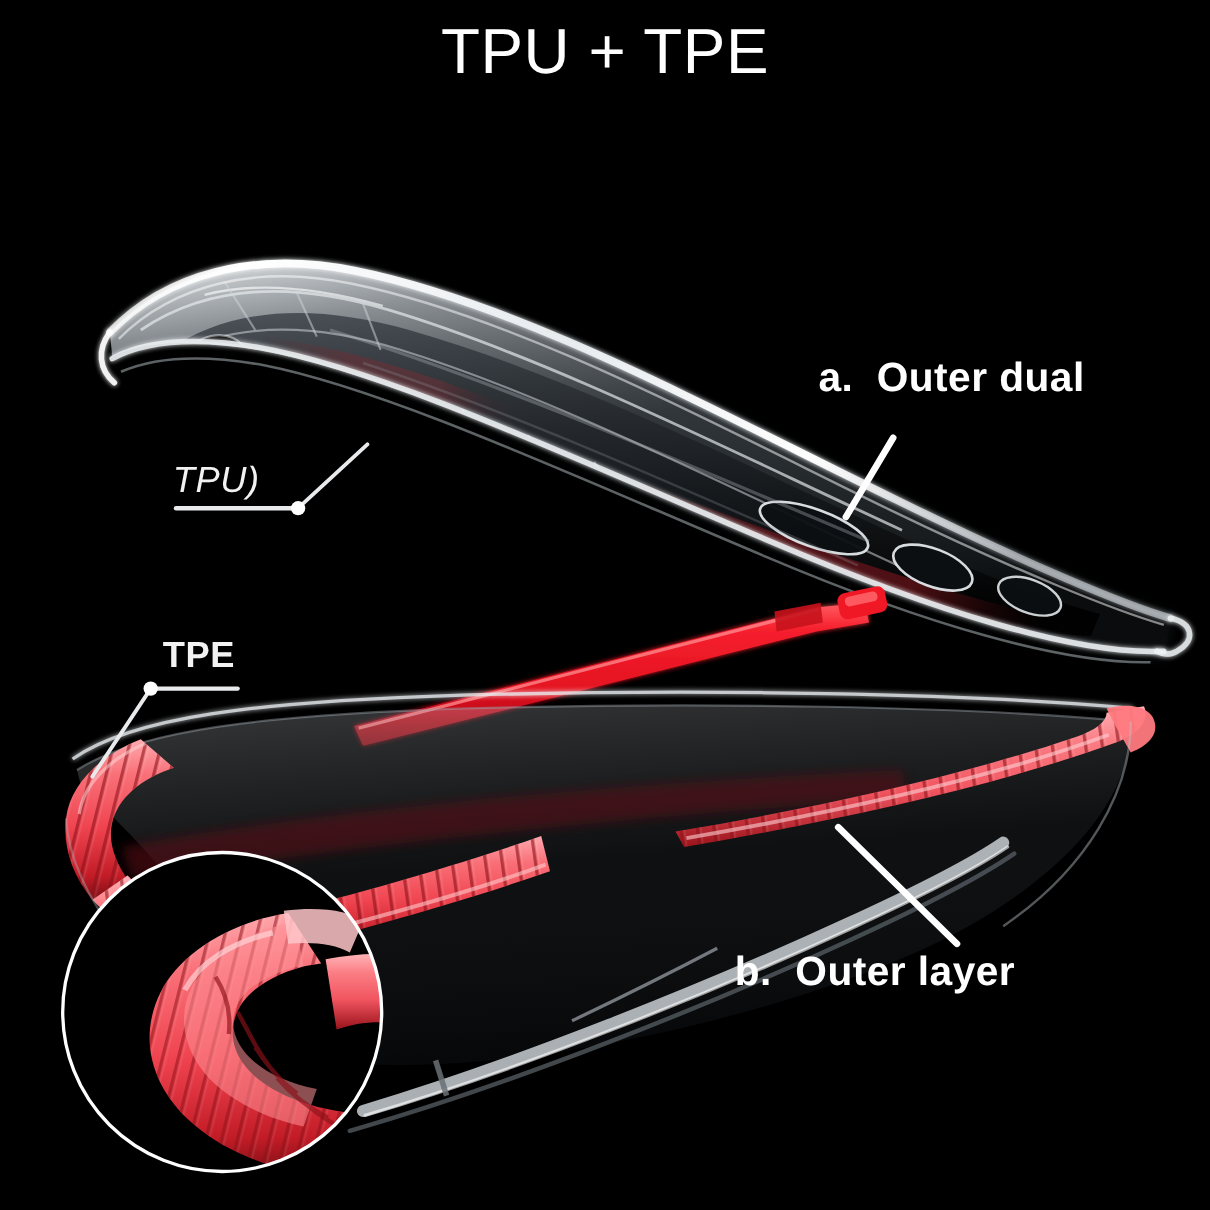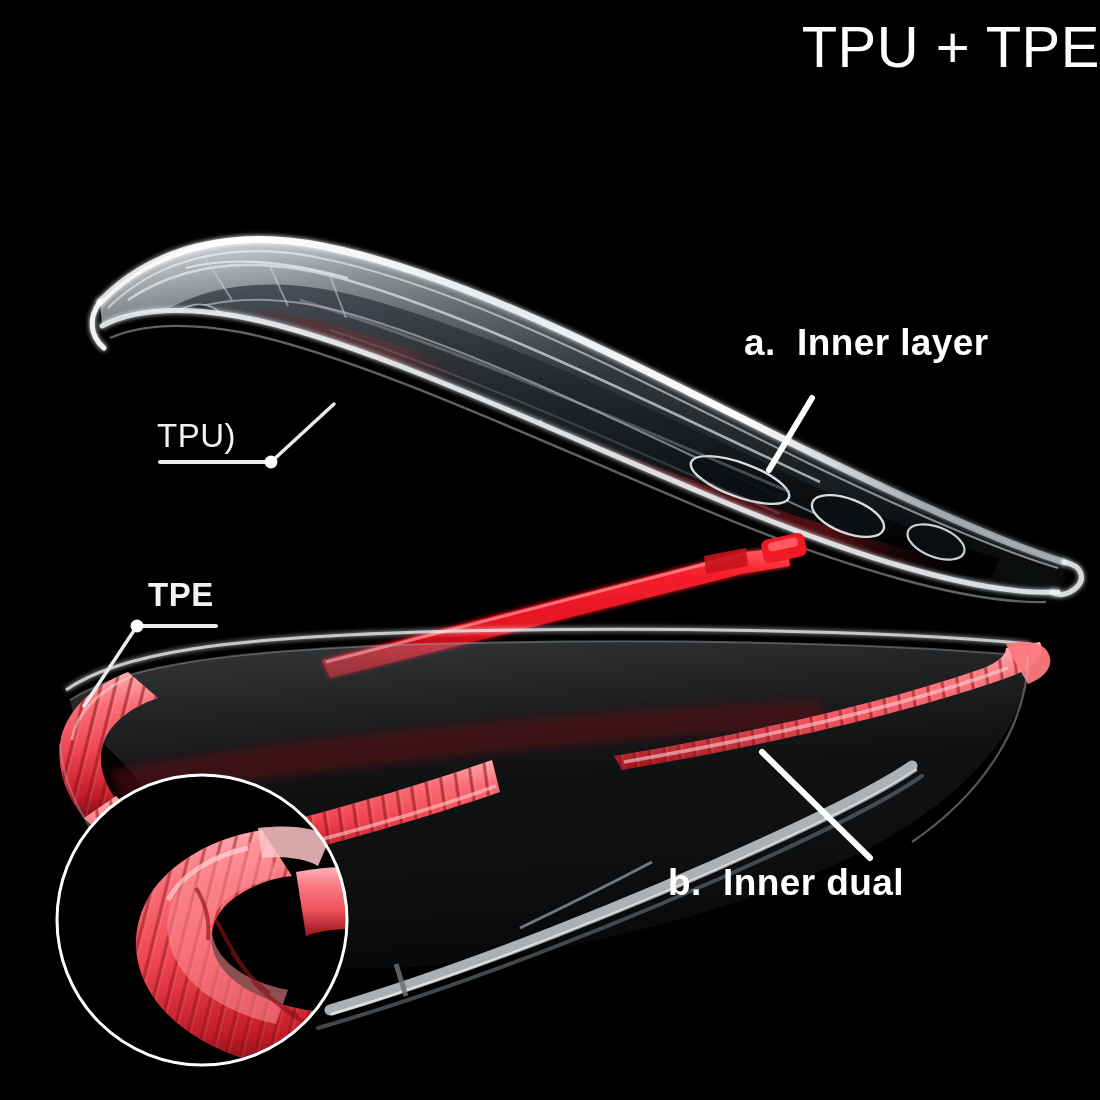--- a/index.html
+++ b/index.html
@@ -25,21 +25,21 @@
     width: 1100px;
     height: 1100px;
   }
 
   
   .title-block {
     position: absolute;
     left: 0;
     top: 12px;
     width: 1100px;
-    text-align: right;
+    text-align: center;
     color: #ffffff;
     font-family: "Liberation Sans", sans-serif;
     font-weight: 400;
     font-size: 58px;
     line-height: 1.22;
     letter-spacing: 0.5px;
     pointer-events: none;
   }
   .title-line { display: block; white-space: pre; }
 
@@ -57,21 +57,21 @@
 
   .matlabel {
     position: absolute;
     color: #f2f2f2;
     font-family: "Liberation Sans", sans-serif;
     font-weight: 400;
     font-size: 33px;
     letter-spacing: 0.5px;
     white-space: pre;
   }
-  .matlabel-tpu { left: 157px; top: 417px; }
+  .matlabel-tpu { left: 157px; top: 417px; font-style: italic; }
   .matlabel-tpe { left: 148px; top: 576px; font-weight: bold; }
 </style>
 </head>
 <body>
 
 <div id="infographic">
 
   <svg class="stage-svg" viewBox="0 0 1100 1100" aria-hidden="true">
     <defs>
 
@@ -355,21 +355,21 @@
       <line x1="137" y1="626" x2="216" y2="626" stroke="#e8eaec" stroke-width="4"></line>
       <line x1="137" y1="626" x2="84" y2="706" stroke="#e8eaec" stroke-width="3.5"></line>
       <circle cx="137" cy="626" r="6.5" fill="#ffffff"></circle>
     </g>
   </svg>
 
   <div class="title-block">
     <span class="title-line">TPU + TPE</span>
   </div>
 
-  <div class="callout callout-outer">a.  Inner layer</div>
-
-  <div class="callout callout-inner">b.  Inner dual</div>
+  <div class="callout callout-outer">a.  Outer dual</div>
+
+  <div class="callout callout-inner">b.  Outer layer</div>
 
   <div class="matlabel matlabel-tpu">TPU)</div>
 
   <div class="matlabel matlabel-tpe">TPE</div>
 
 </div>
 
 </body></html>

